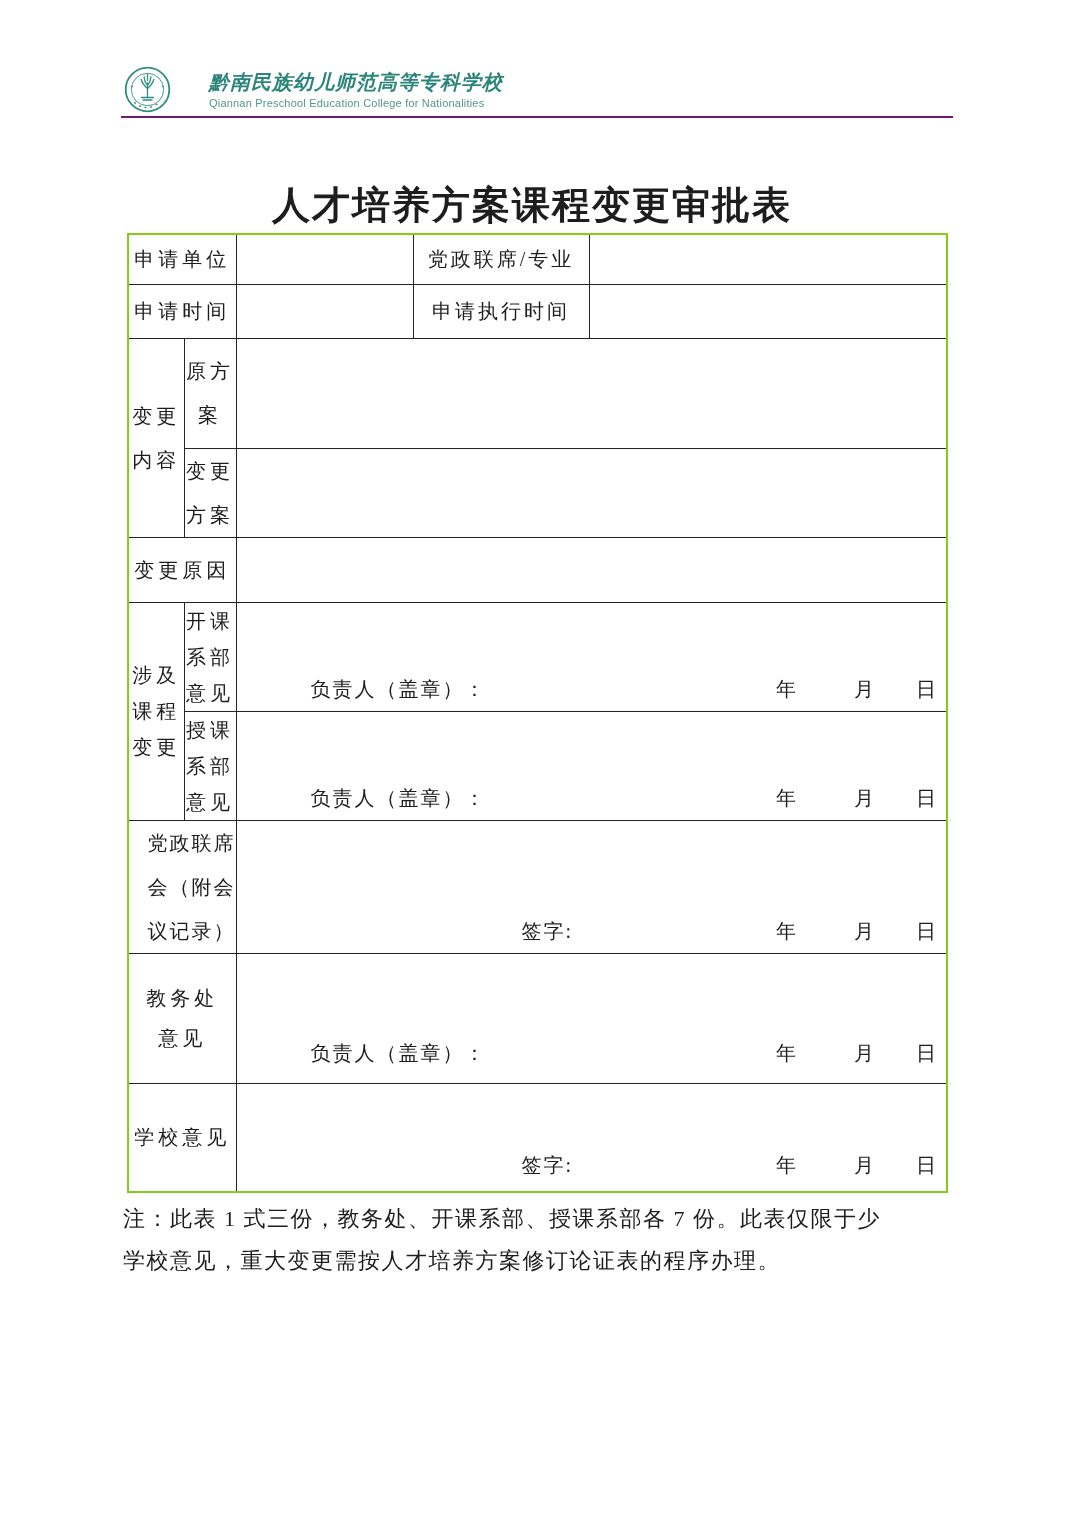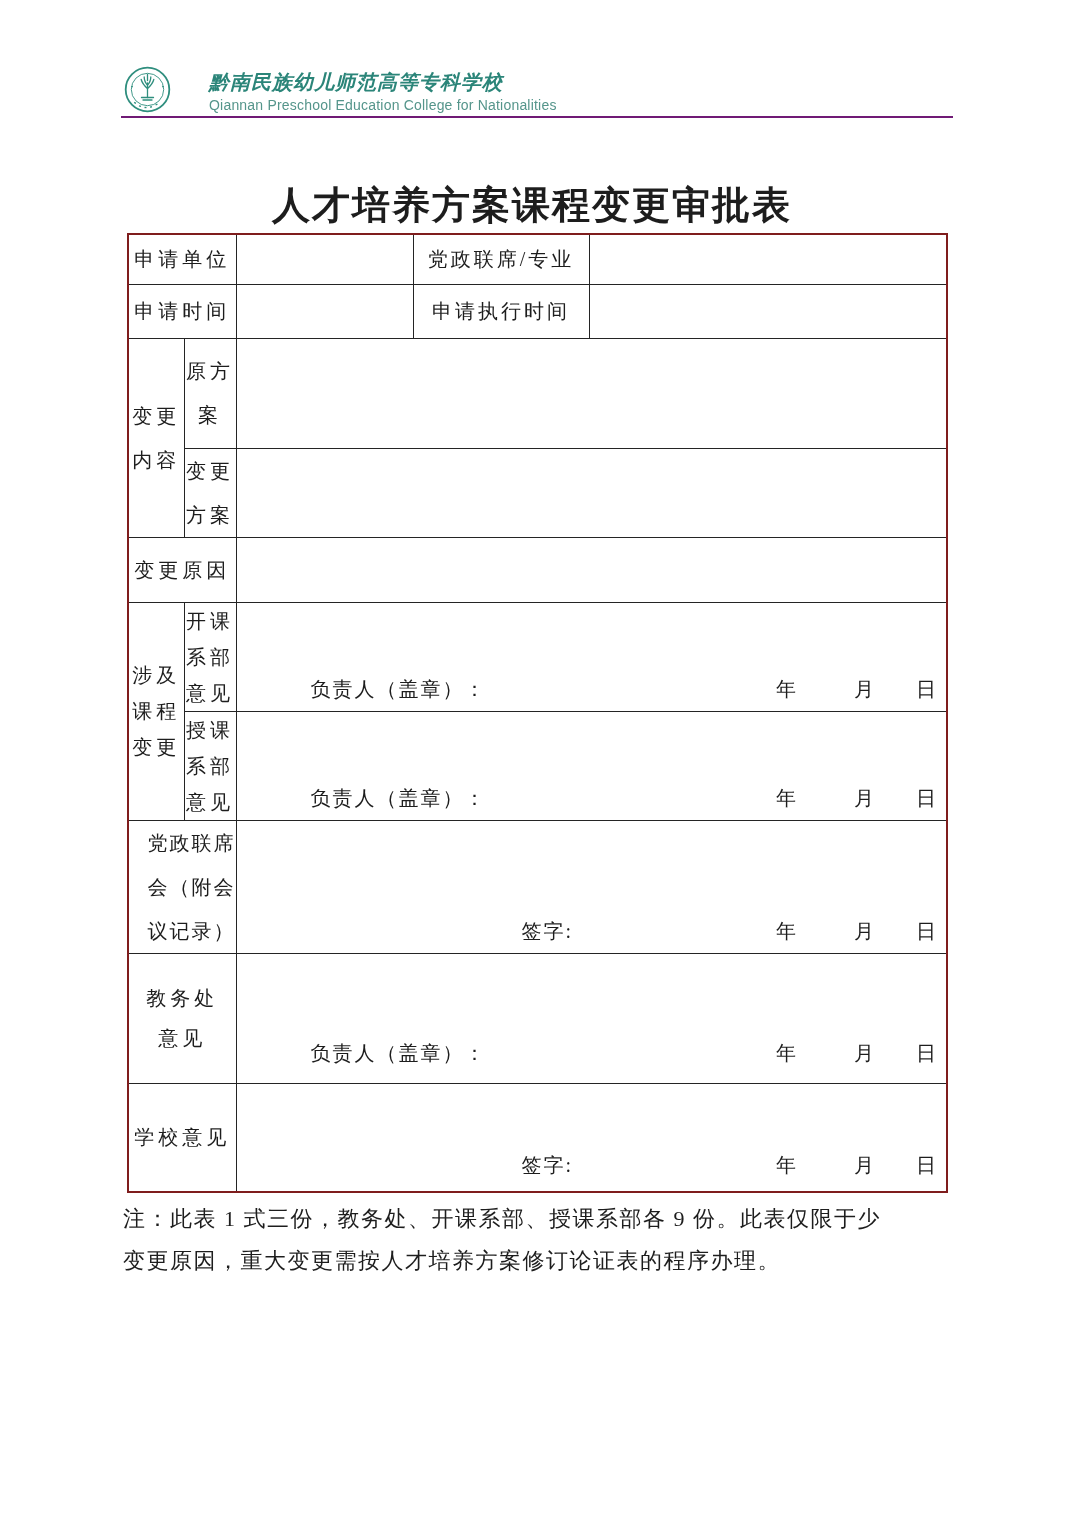--- a/index.html
+++ b/index.html
@@ -4,29 +4,29 @@
 <style>
   html,body{margin:0;padding:0;background:#fff;}
   body{width:1074px;height:1520px;font-family:"Liberation Serif","DejaVu Serif",serif;color:#1d1d1d;}
   .page{position:relative;width:1074px;height:1520px;background:#ffffff;overflow:hidden;}
 
   
   .header{position:absolute;left:121px;top:64px;width:832px;height:52px;border-bottom:2px solid #701a75;}
   .seal{position:absolute;left:3px;top:2px;}
   .logo-text{position:absolute;left:88px;top:6px;}
   .logo-cn{font-size:20px;font-weight:bold;font-style:italic;color:#2b8579;letter-spacing:1px;line-height:24px;}
-  .logo-en{font-size:14px;color:#55958b;letter-spacing:0.2px;margin-top:3px;font-family:"Liberation Sans","DejaVu Sans",sans-serif;}
+  .logo-en{font-size:11px;color:#55958b;letter-spacing:0.2px;margin-top:3px;font-family:"Liberation Sans","DejaVu Sans",sans-serif;}
 
   
   .title{position:absolute;left:0;top:183px;width:1064px;text-align:center;
          font-size:38px;font-weight:bold;letter-spacing:2px;line-height:44px;}
 
   
   table.form{position:absolute;left:127px;top:233px;width:819px;border-collapse:collapse;table-layout:fixed;
-             border:2px solid #7f1d1d;}
+             border:2px solid #84cc16;}
   table.form td{border:1px solid #242424;padding:0;overflow:hidden;}
   .r1{height:50px}.r2{height:54px}.r3{height:110px}.r4{height:89px}.r5{height:65px}
   .r6{height:107px}.r7{height:104px}.r8{height:133px}.r9{height:130px}.r10{height:109px}
 
   td.label{text-align:center;vertical-align:middle;font-size:20px;letter-spacing:4px;
            white-space:pre-line;line-height:32px;line-break:anywhere;}
   td.label.left{text-align:right;padding-left:6px;letter-spacing:2px;}
   td.lh44{line-height:44px;}
   td.lh40{line-height:40px;}
   td.lh36{line-height:36px;}
@@ -182,17 +182,17 @@
         <div class="signline sig pb12">
           <span>签字:</span>
           <span class="ymd"><span class="y">年</span><span class="m">月</span><span class="d">日</span></span>
         </div>
       </td>
     </tr>
   </tbody>
     </table>
 
   <div class="note">
-    <div>注：此表 1 式三份，教务处、开课系部、授课系部各 9 份。此表仅限于少</div>
-    <div>变更原因，重大变更需按人才培养方案修订论证表的程序办理。</div>
+    <div>注：此表 1 式三份，教务处、开课系部、授课系部各 7 份。此表仅限于少</div>
+    <div>学校意见，重大变更需按人才培养方案修订论证表的程序办理。</div>
   </div>
 
 </div>
 
 </body></html>

